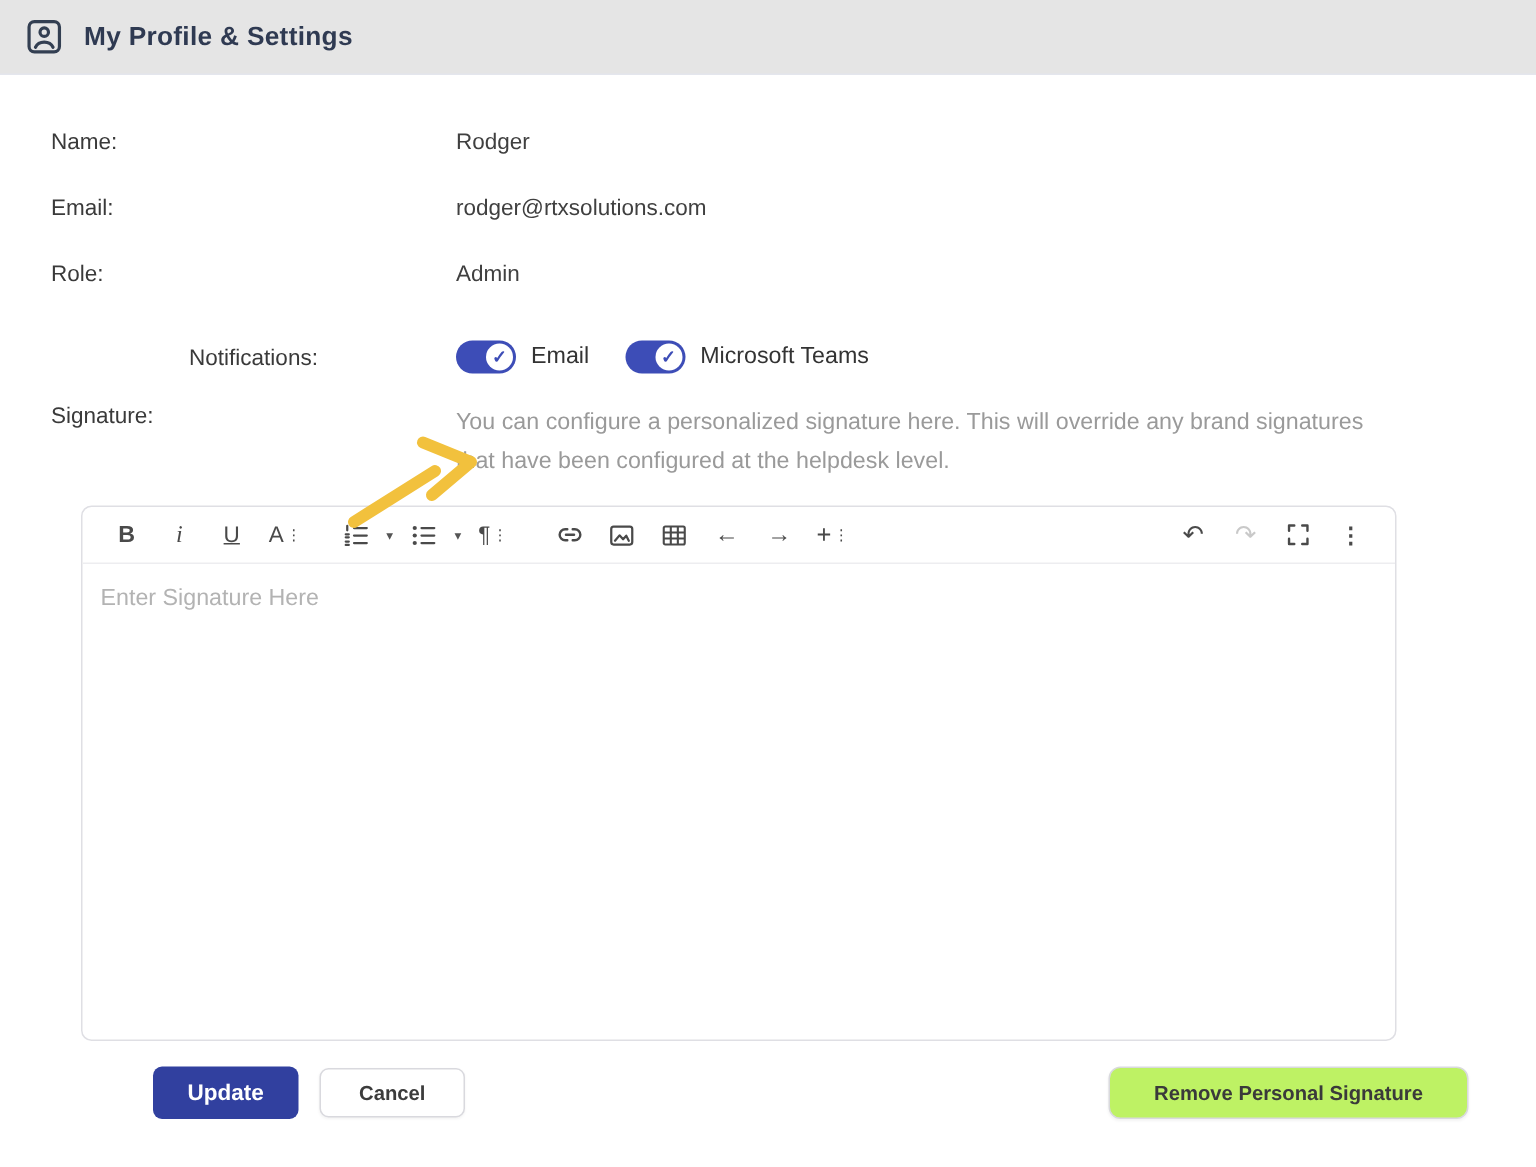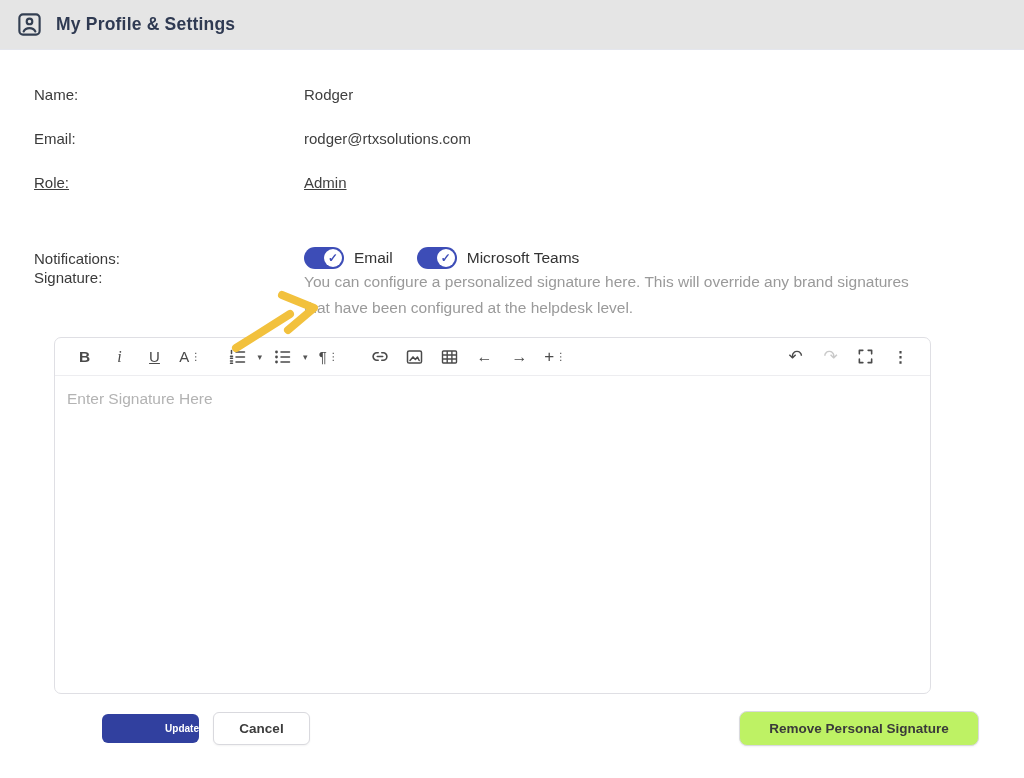--- a/index.html
+++ b/index.html
@@ -33,22 +33,22 @@
   
   .content { padding: 36px 77px 0 34px; position: relative; }
   .row {
     display: grid;
     grid-template-columns: 270px 1fr;
     align-items: start;
     font-size: 15px;
     color: #3c3c3c;
   }
   .row.r-name, .row.r-email { margin-bottom: 27px; }
-  .row.r-role { margin-bottom: 56px; text-decoration: underline; }
-  .row.r-notif { align-items: center; }
+  .row.r-role { margin-bottom: 36px; }
+  .row.r-notif { margin-bottom: 20px; align-items: center; text-align: center; }
   .field-label { color: #3a3a3a; }
   .field-value { color: #404040; }
 
   
   .toggles { display:flex; align-items:center; }
   .toggle {
     width: 40px; height: 22px;
     background: #3d4db7;
     border-radius: 11px;
     position: relative;
@@ -122,26 +122,25 @@
     margin: 17px 0 0 68px;
     width: 877px;
     display: flex;
     align-items: center;
   }
   button { font-family: "Liberation Sans", sans-serif; cursor: pointer; }
   .btn-update {
     background: #31409f;
     color: #fff;
     font-weight: bold;
-    font-size: 10px;
+    font-size: 15px;
     border: none;
     border-radius: 6px;
     padding: 9px 0;
     width: 97px;
-    text-align: right;
   }
   .btn-cancel {
     background: #fff;
     color: #3c3c3c;
     font-weight: bold;
     font-size: 13.5px;
     border: 1px solid #d9d9de;
     border-radius: 6px;
     padding: 8px 0;
     width: 97px;

